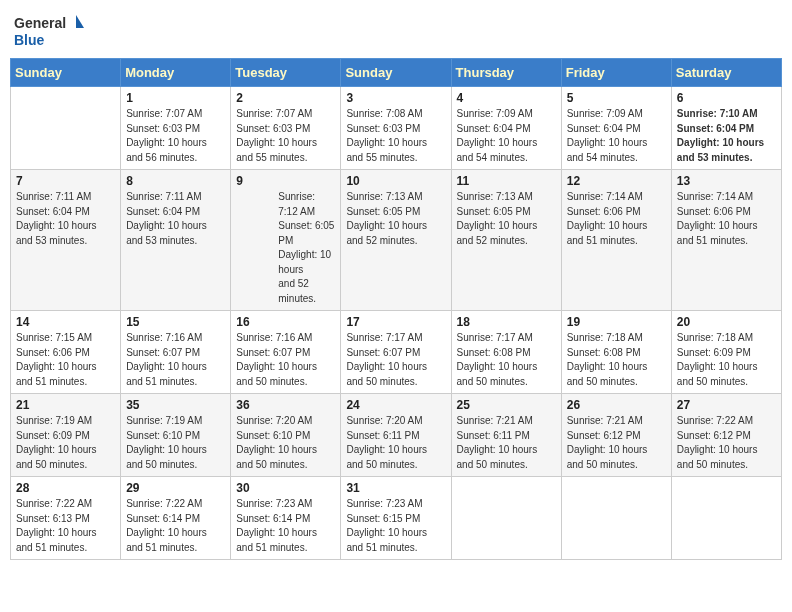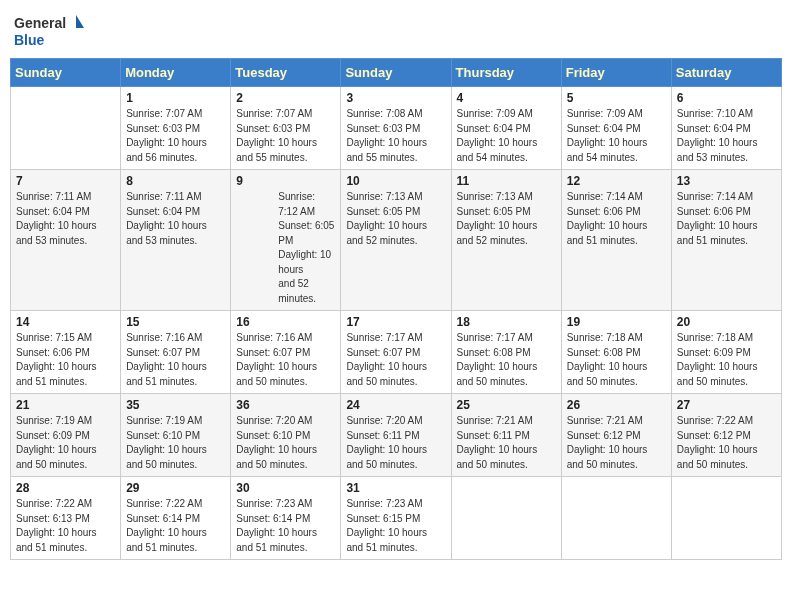--- a/index.html
+++ b/index.html
@@ -143,21 +143,21 @@
         </td>
         <td>
           <span class="day-number">5</span>
           <div class="day-info" style="white-space: pre-line;">Sunrise: 7:09 AM
 Sunset: 6:04 PM
 Daylight: 10 hours
 and 54 minutes.</div>
         </td>
         <td>
           <span class="day-number">6</span>
-          <div class="day-info" style="white-space: pre-line;">Sunrise: 7:10 AM
+          <div class="day-info" style="white-space: pre-line; font-weight: bold;">Sunrise: 7:10 AM
 Sunset: 6:04 PM
 Daylight: 10 hours
 and 53 minutes.</div>
         </td>
       </tr>
       <tr>
         <td>
           <span class="day-number">7</span>
           <div class="day-info" style="white-space: pre-line;">Sunrise: 7:11 AM
 Sunset: 6:04 PM

